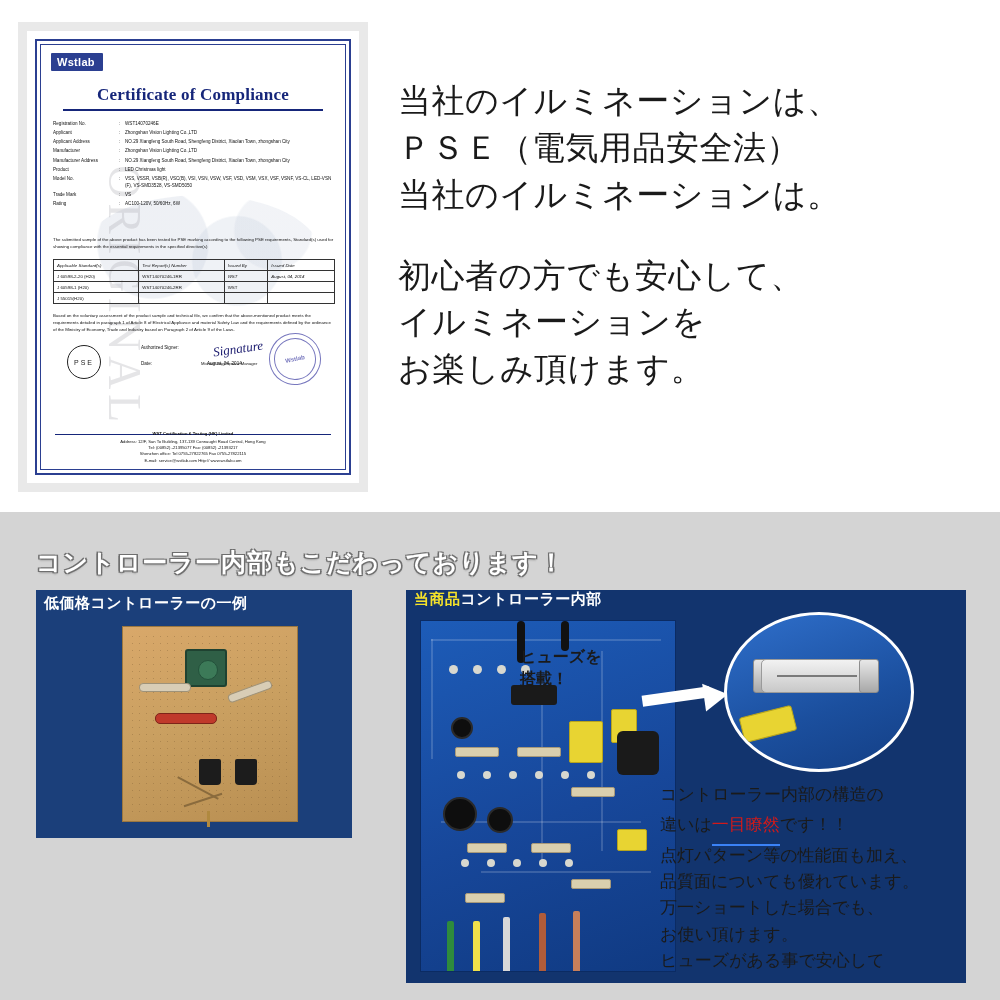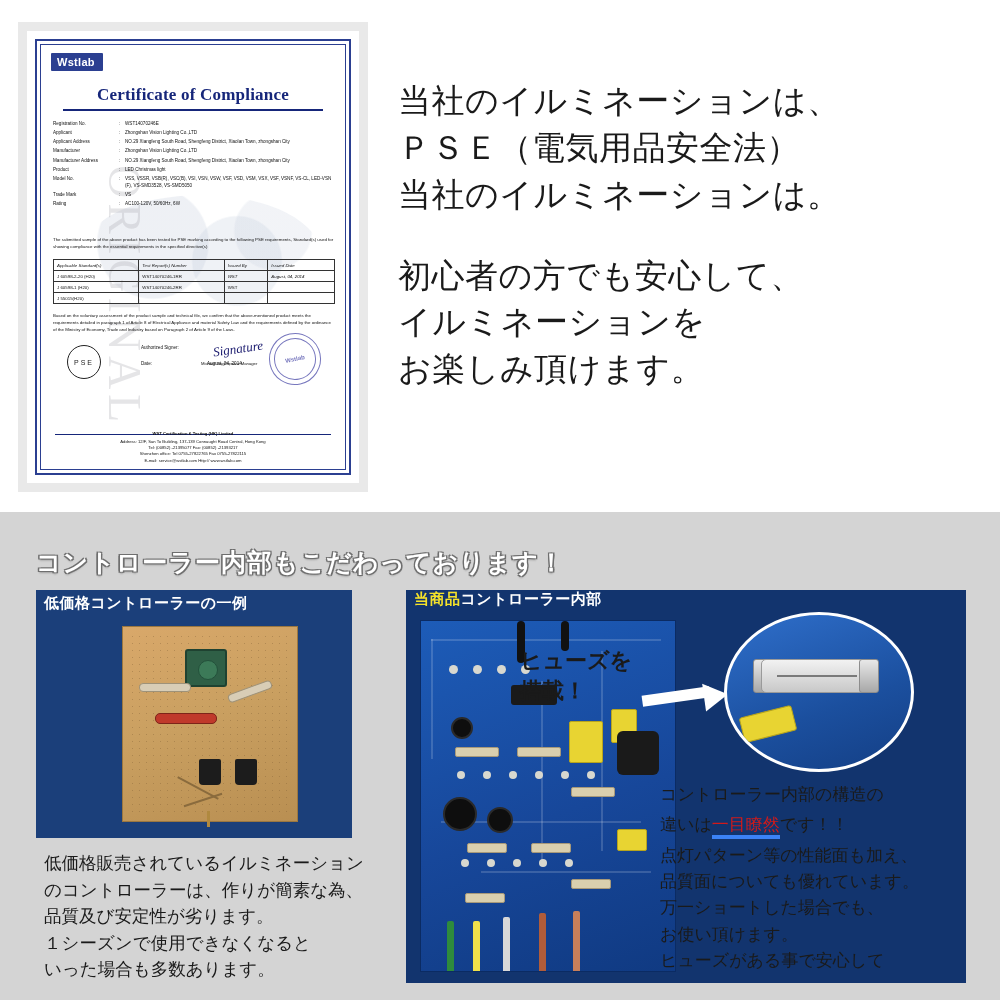--- a/index.html
+++ b/index.html
@@ -408,21 +408,21 @@
     width: 0; height: 0;
     border-top: 14px solid transparent;
     border-bottom: 14px solid transparent;
     border-left: 24px solid #ffffff;
     transform: rotate(-8deg);
   }
 
   .fuse-label {
     position: absolute;
     left: 520px; top: 134px;
-    font-size: 22px;
+    font-size: 16px;
     font-weight: bold;
     color: #1a1a1a;
     line-height: 1.38;
     white-space: nowrap;
   }
 
   .left-body {
     position: absolute;
     left: 44px; top: 338px;
     width: 350px;
@@ -433,22 +433,22 @@
   .right-body {
     position: absolute;
     left: 660px; top: 270px;
     width: 330px;
     font-size: 17px;
     line-height: 1.55;
     color: #1a1a1a;
   }
   .right-body .hl {
     color: #d11a1a;
-    border-bottom: 4px solid #3b82f6;
-    padding-bottom: 1px;
+    border-bottom: 2px solid #3b82f6;
+    padding-bottom: 10px;
   }
   .right-body .blk { margin-bottom: 4px; }
 </style>
 </head>
 <body>
 
 <div id="page">
 
   <div class="top-section">
 
@@ -608,27 +608,20 @@
         <div class="cmp res2"></div>
         <div class="cmp res3"></div>
         <div class="cmp tr1"></div>
         <div class="cmp tr2"></div>
         <div class="cmp wire-a"></div>
         <div class="cmp wire-b"></div>
         <div class="cmp lead"></div>
       </div>
     </div>
 
-    <div class="left-body">
-      <div>低価格販売されているイルミネーション</div>
-      <div>のコントローラーは、作りが簡素な為、</div>
-      <div>品質及び安定性が劣ります。</div>
-      <div>１シーズンで使用できなくなると</div>
-      <div>いった場合も多数あります。</div>
-    </div>
 
     <div class="panel-right">
       <div class="ptitle-wrap">
         <span class="ptitle-y">当商品</span><span class="ptitle-w">コントローラー内部</span>
       </div>
 
       <div class="pcb-good">
         <div class="trace" style="left:10px; top:18px; width:230px; height:2px;"></div>
         <div class="trace" style="left:10px; top:18px; width:2px; height:120px;"></div>
         <div class="trace" style="left:120px; top:60px; width:2px; height:180px;"></div>

